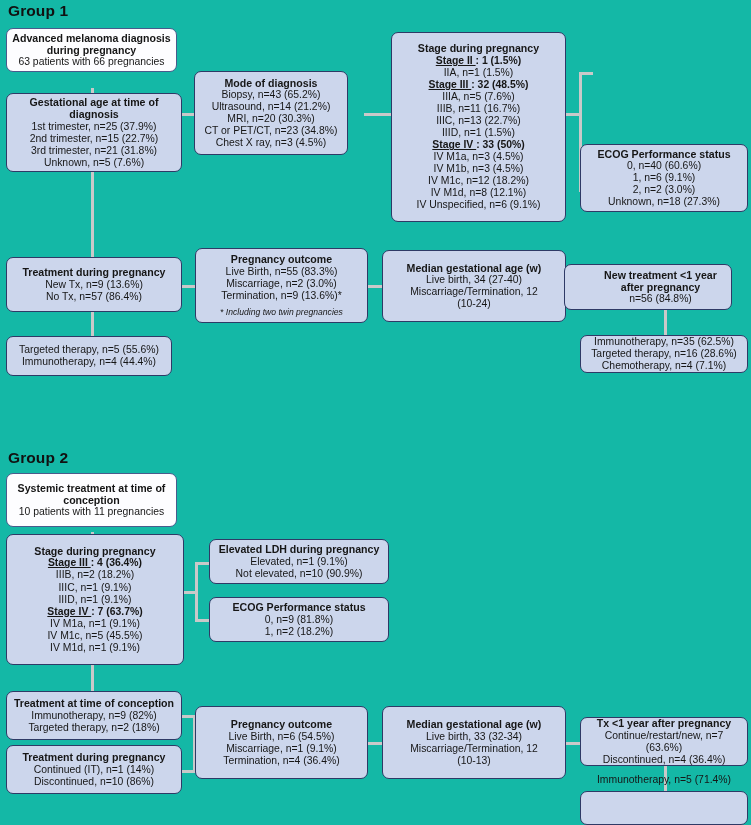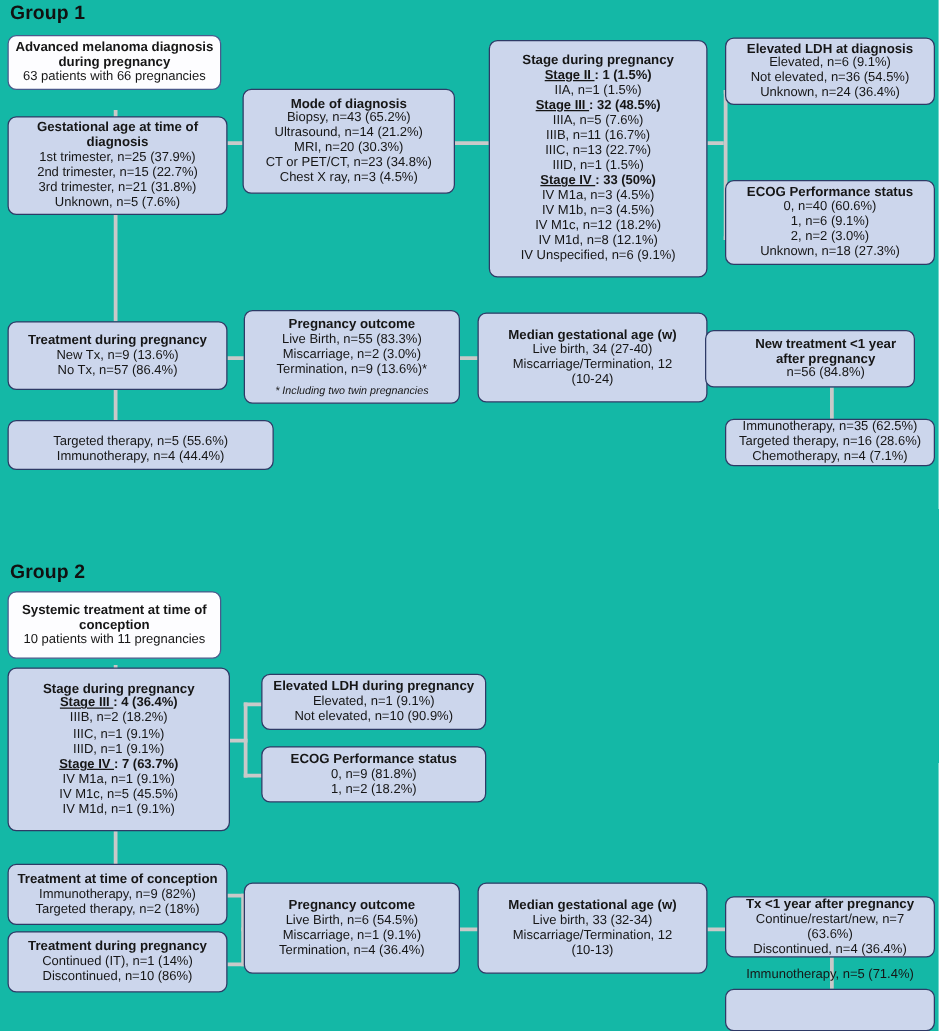--- a/index.html
+++ b/index.html
@@ -88,21 +88,21 @@
   </div>
 
   <div class="box" style="left:6px;top:93px;width:176px;height:79px;">
     <span class="ln hd">Gestational age at time of diagnosis</span>
     <span class="ln">1st trimester, n=25 (37.9%)</span>
     <span class="ln">2nd trimester, n=15 (22.7%)</span>
     <span class="ln">3rd trimester, n=21 (31.8%)</span>
     <span class="ln">Unknown, n=5 (7.6%)</span>
   </div>
 
-  <div class="box" style="left:194px;top:71px;width:170px;height:84px;">
+  <div class="box" style="left:194px;top:71px;width:154px;height:84px;">
     <span class="ln hd">Mode of diagnosis</span>
     <span class="ln">Biopsy, n=43 (65.2%)</span>
     <span class="ln">Ultrasound, n=14 (21.2%)</span>
     <span class="ln">MRI, n=20 (30.3%)</span>
     <span class="ln">CT or PET/CT, n=23 (34.8%)</span>
     <span class="ln">Chest X ray, n=3 (4.5%)</span>
   </div>
 
   <div class="box" style="left:391px;top:32px;width:175px;height:190px;">
     <span class="ln hd">Stage during pregnancy</span>
@@ -114,42 +114,36 @@
     <span class="ln">IIIC, n=13 (22.7%)</span>
     <span class="ln">IIID, n=1 (1.5%)</span>
     <span class="ln b"><span class="ul-part">Stage IV </span>: 33 (50%)</span>
     <span class="ln">IV M1a, n=3 (4.5%)</span>
     <span class="ln">IV M1b, n=3 (4.5%)</span>
     <span class="ln">IV M1c, n=12 (18.2%)</span>
     <span class="ln">IV M1d, n=8 (12.1%)</span>
     <span class="ln">IV Unspecified, n=6 (9.1%)</span>
   </div>
 
-  <div class="box" style="left:580px;top:30px;width:168px;height:54px;">
-    <span class="ln hd">Elevated LDH at diagnosis</span>
-    <span class="ln">Elevated, n=6 (9.1%)</span>
-    <span class="ln">Not elevated, n=36 (54.5%)</span>
-    <span class="ln">Unknown, n=24 (36.4%)</span>
-  </div>
 
   <div class="box" style="left:580px;top:144px;width:168px;height:68px;">
     <span class="ln hd">ECOG Performance status</span>
     <span class="ln">0, n=40 (60.6%)</span>
     <span class="ln">1, n=6 (9.1%)</span>
     <span class="ln">2, n=2 (3.0%)</span>
     <span class="ln">Unknown, n=18 (27.3%)</span>
   </div>
 
   <div class="box" style="left:6px;top:257px;width:176px;height:55px;">
     <span class="ln hd">Treatment during pregnancy</span>
     <span class="ln">New Tx, n=9 (13.6%)</span>
     <span class="ln">No Tx, n=57 (86.4%)</span>
   </div>
 
-  <div class="box" style="left:6px;top:336px;width:213px;height:40px;justify-content:flex-end;">
+  <div class="box" style="left:6px;top:336px;width:166px;height:40px;">
     <span class="ln">Targeted therapy, n=5 (55.6%)</span>
     <span class="ln">Immunotherapy, n=4 (44.4%)</span>
   </div>
 
   <div class="box" style="left:195px;top:248px;width:173px;height:75px;">
     <span class="ln hd">Pregnancy outcome</span>
     <span class="ln">Live Birth, n=55 (83.3%)</span>
     <span class="ln">Miscarriage, n=2 (3.0%)</span>
     <span class="ln">Termination, n=9 (13.6%)*</span>
     <span class="note">* Including two twin pregnancies</span>

